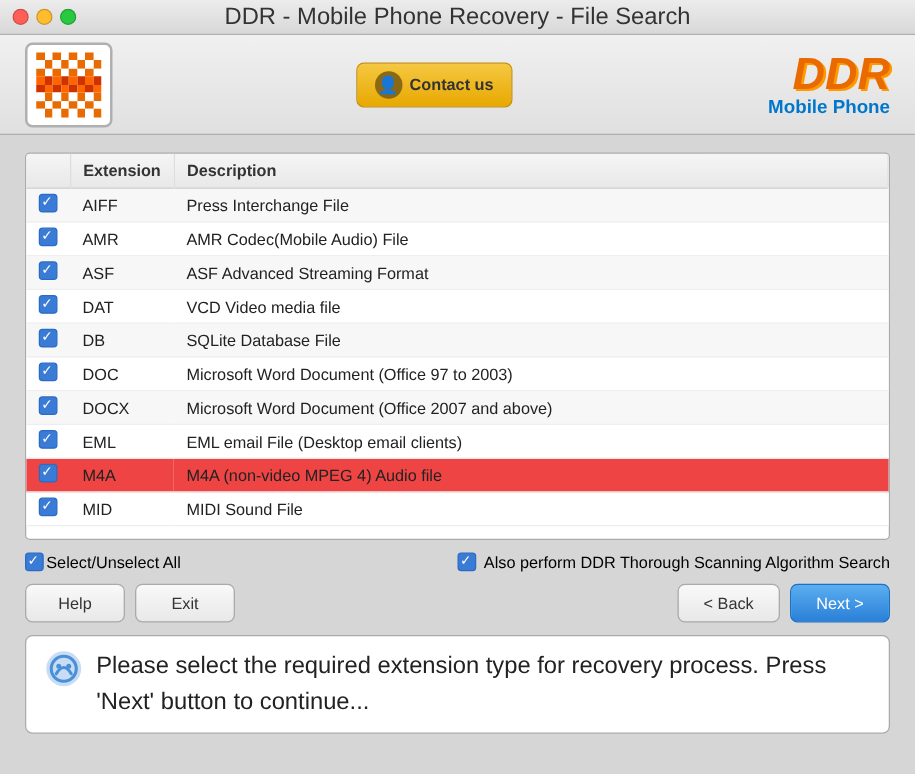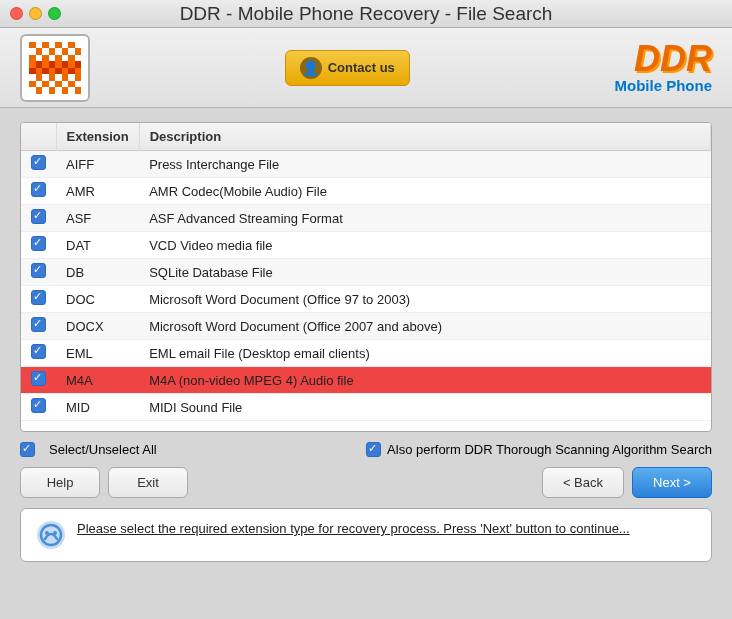--- a/index.html
+++ b/index.html
@@ -182,21 +182,21 @@
     
     .bottom-controls {
       margin-top: 10px;
       display: flex;
       align-items: center;
       justify-content: space-between;
     }
     .select-all-area {
       display: flex;
       align-items: center;
-      gap: 14px;
+      gap: 2px;
     }
     .also-scan-area {
       display: flex;
       align-items: center;
       gap: 6px;
       padding-left: 12px;
     }
 
     
     .buttons-row {
@@ -241,24 +241,23 @@
       display: flex;
       align-items: flex-start;
       gap: 10px;
       min-height: 54px;
     }
     .status-icon {
       width: 32px; height: 32px;
       flex-shrink: 0;
     }
     .status-text {
-      font-size: 13px;
+      font-size: 19px;
       color: #222;
       line-height: 1.5;
-      text-decoration: underline;
     }
 
     .main-wrapper {
       position: relative;
       height: 591px;
     }
   </style>
 </head>
 <body>
 

